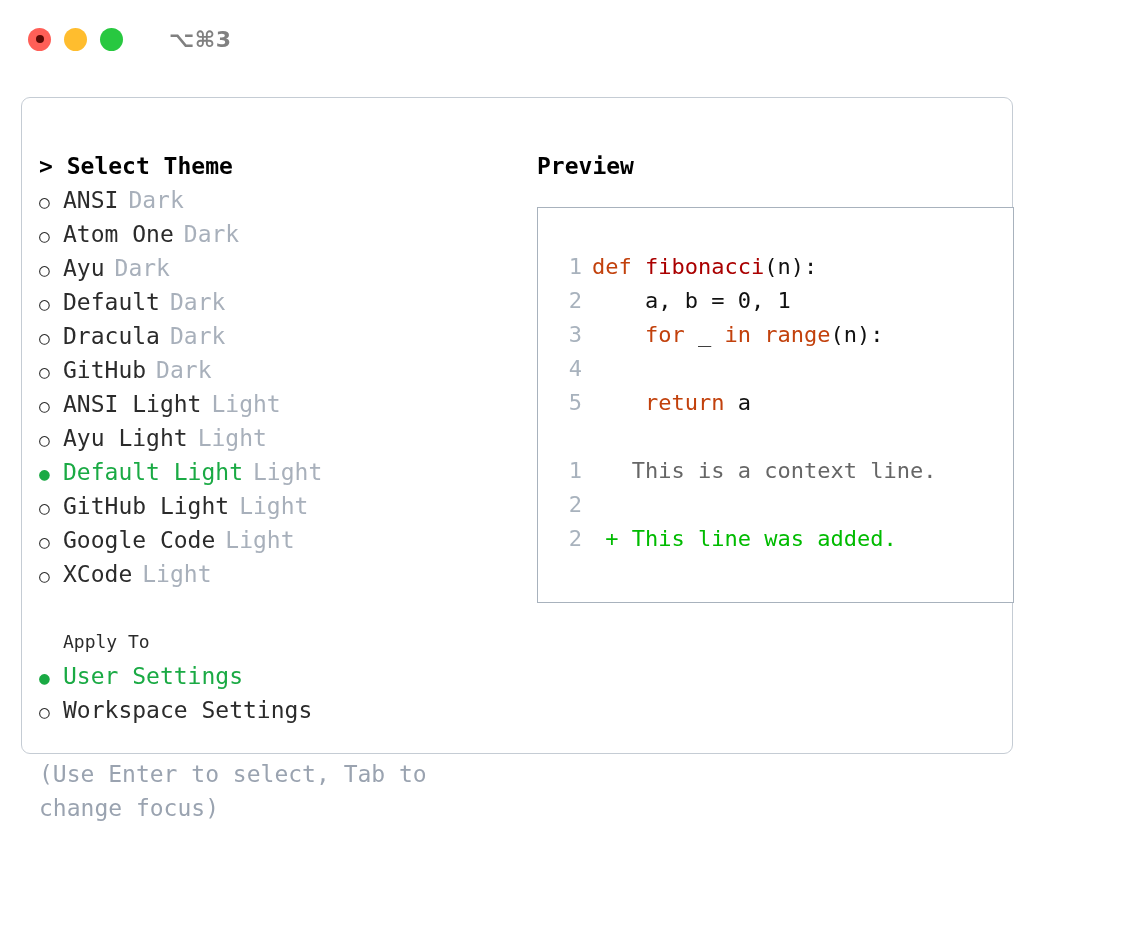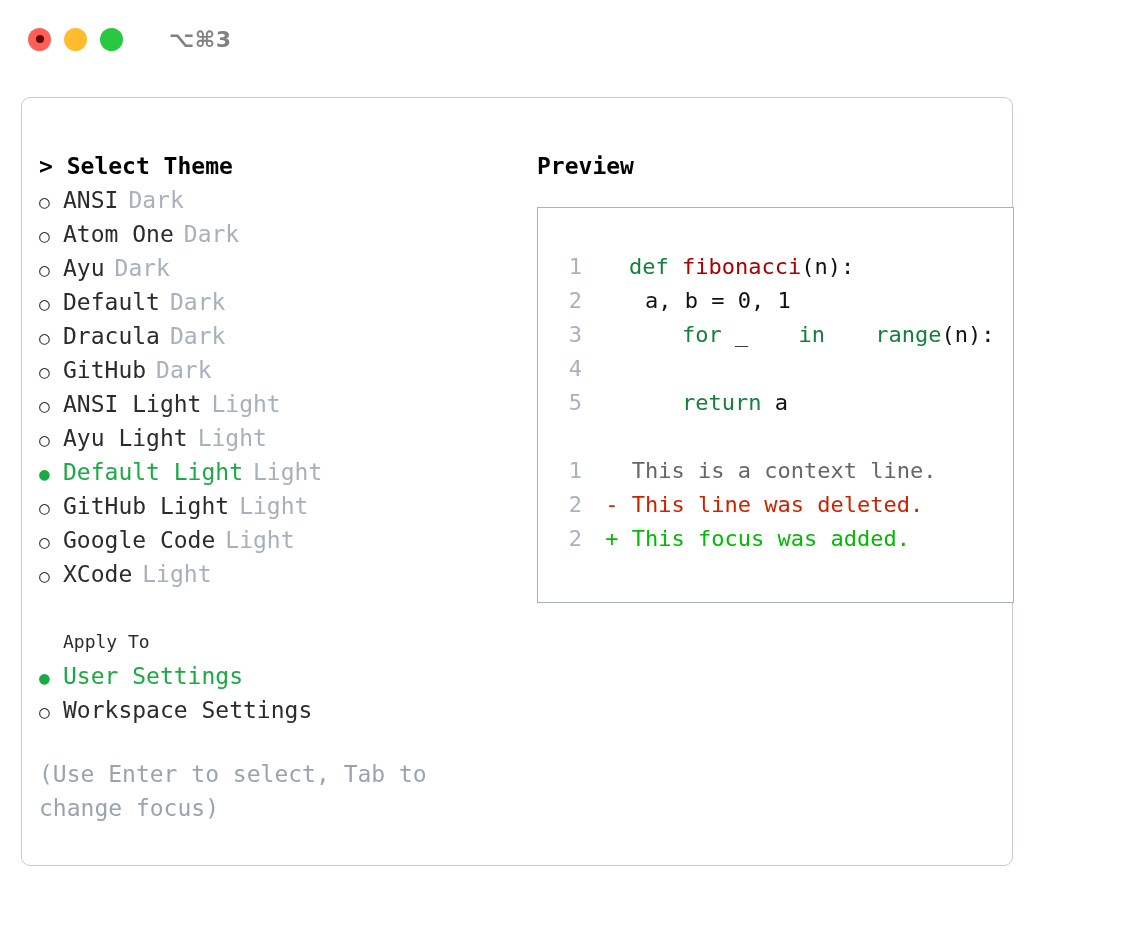--- a/index.html
+++ b/index.html
@@ -60,21 +60,21 @@
     font-weight: bold;
     letter-spacing: 0.5px;
     font-family: "DejaVu Sans", "Liberation Sans", sans-serif;
   }
   
   .panel {
     position: absolute;
     left: 21px;
     top: 97px;
     width: 992px;
-    height: 769px;
+    height: 657px;
     border: 1.5px solid #c5ccd4;
     border-radius: 9px;
     box-sizing: border-box;
     background: #ffffff;
   }
   .columns {
     position: absolute;
     left: 0; top: 0;
     width: 100%;
     height: 100%;
@@ -164,21 +164,21 @@
     padding-left: 16px;
   }
   .gutter {
     color: #a8b2bd;
     width: 28px;
     flex: 0 0 28px;
     text-align: right;
     margin-right: 10px;
   }
   .code-text { color: #111111; }
-  .kw   { color: #15803d; margin-left: 37px; }
+  .kw   { color: #c2410c; }
   .fn   { color: #aa0000; }
   .plain{ color: #111111; }
   .diff-gap { height: 34px; }
   .ctx  { color: #666666; }
   .del  { color: #cc2200; }
   .add  { color: #00bb00; }
 </style>
 </head>
 <body>
 
@@ -229,22 +229,22 @@
           <div id="code-block">
               <div class="code-line"><span class="gutter">1</span><span class="code-text"><span class="kw">def</span><span class="plain"> </span><span class="fn">fibonacci</span><span class="plain">(n):</span></span></div>
               <div class="code-line"><span class="gutter">2</span><span class="code-text"><span class="plain">    a, b = 0, 1</span></span></div>
               <div class="code-line"><span class="gutter">3</span><span class="code-text"><span class="plain">    </span><span class="kw">for</span><span class="plain"> _ </span><span class="kw">in</span><span class="plain"> </span><span class="kw">range</span><span class="plain">(n):</span></span></div>
               <div class="code-line"><span class="gutter">4</span></div>
               <div class="code-line"><span class="gutter">5</span><span class="code-text"><span class="plain">    </span><span class="kw">return</span><span class="plain"> a</span></span></div>
             </div>
           <div class="diff-gap"></div>
           <div id="diff-block">
               <div class="code-line"><span class="gutter">1</span><span class="ctx">   This is a context line.</span></div>
-              <div class="code-line"><span class="gutter">2</span><span class="del"> - This line was deleted.</span></div>
-              <div class="code-line"><span class="gutter">2</span><span class="add"> + This focus was added.</span></div>
+              <div class="code-line"><span class="gutter">2</span></div>
+              <div class="code-line"><span class="gutter">2</span><span class="add"> + This line was added.</span></div>
             </div>
         </div>
       </div>
 
     </div>
   </div>
 
 </div>
 
 </body></html>

